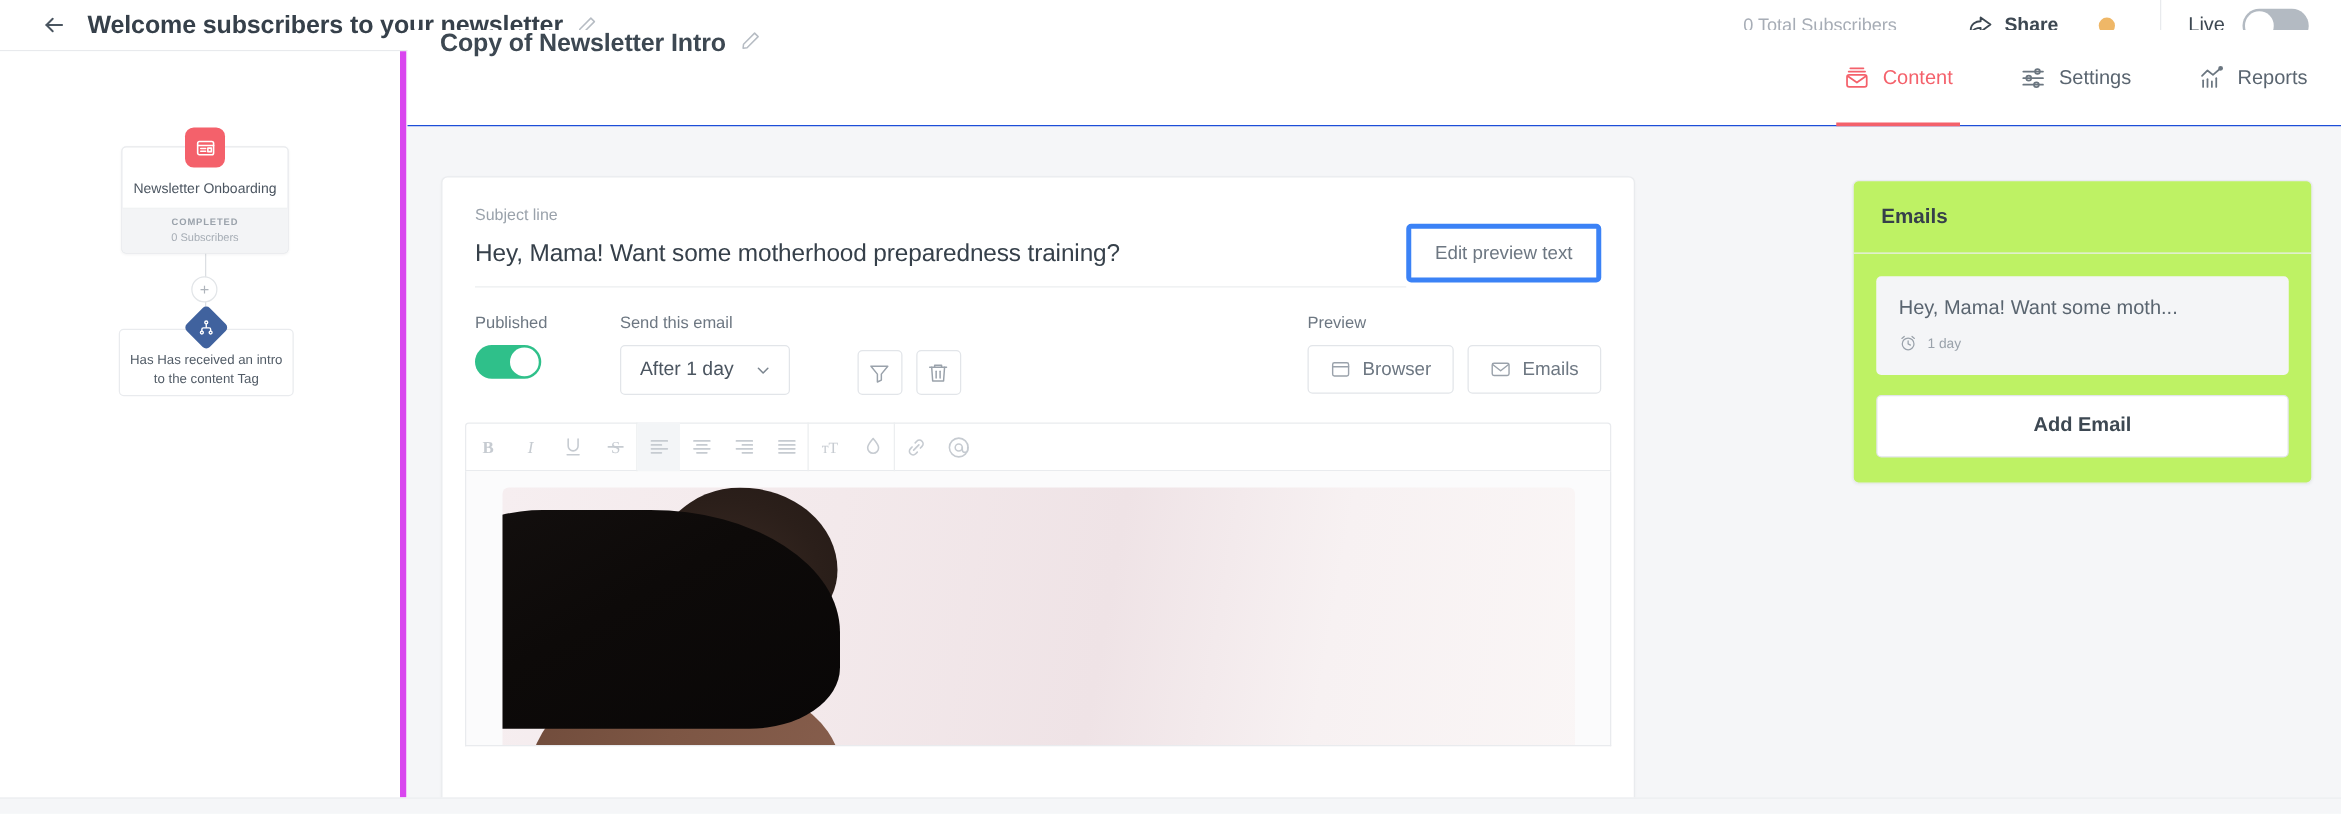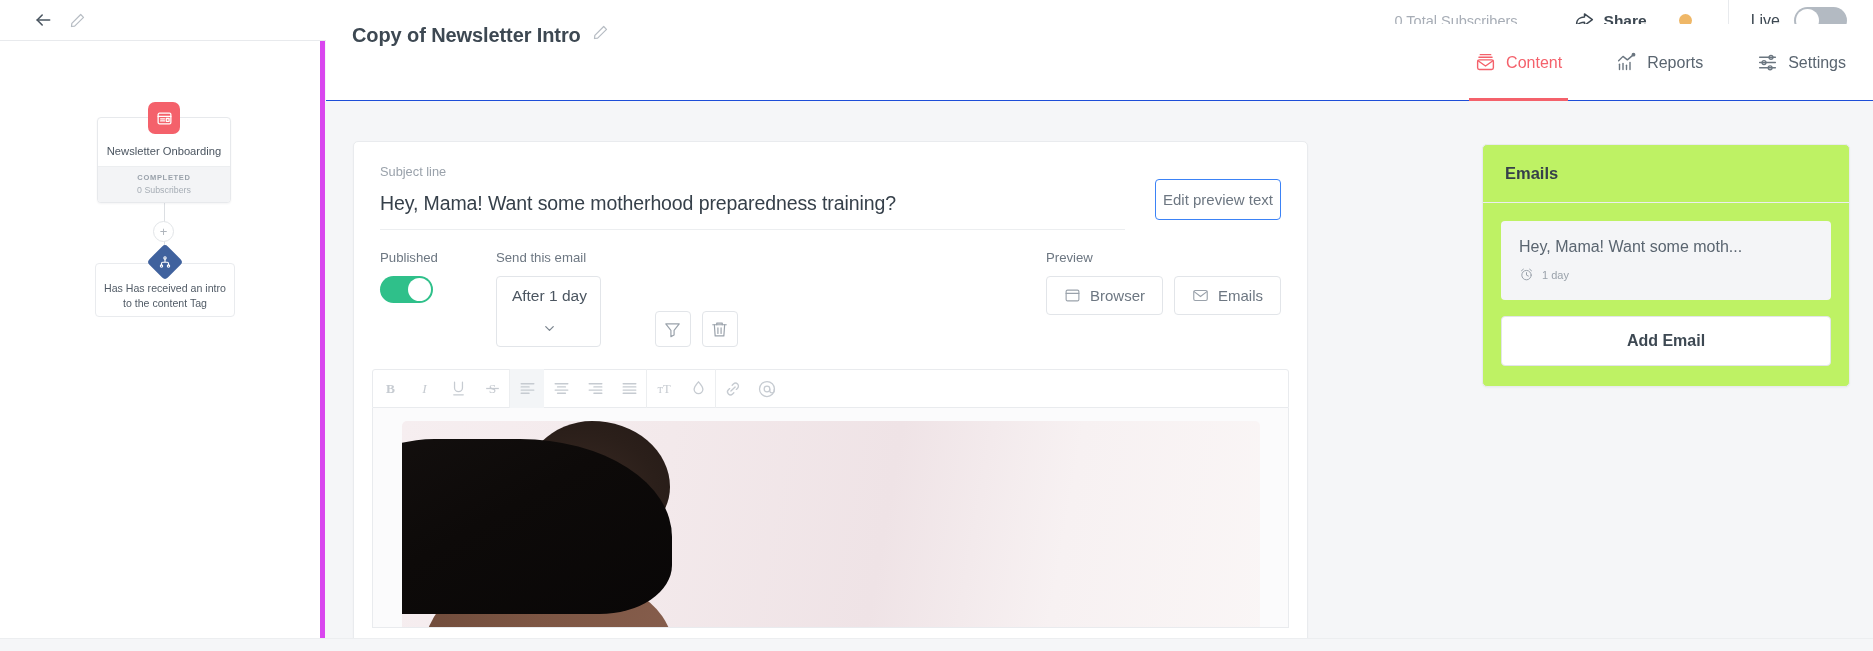--- a/index.html
+++ b/index.html
@@ -149,21 +149,21 @@
   }
   .subject-block { padding: 22px 26px 0; position: relative; }
   .field-label { font-size: 12.8px; color: #9aa2ab; }
   .subject-value {
     margin-top: 13px; font-size: 19.5px; color: #36404a;
     padding-bottom: 14px; border-bottom: 1px solid #eceef0;
     width: 745px; letter-spacing: -.1px;
   }
   .edit-preview-btn {
     position: absolute; right: 26px; top: 37px;
-    padding: 11px 7px; border: 1px solid #3b82f6; border-radius: 4px;
+    padding: 11px 19px; border: 4px solid #3b82f6; border-radius: 4px;
     background: #fff; font-size: 15px; color: #6d7782; cursor: pointer;
     white-space: nowrap;
   }
 
   .controls-row {
     display: flex; align-items: flex-start; padding: 20px 26px 0;
     position: relative;
   }
   .ctrl-group { display: flex; flex-direction: column; }
   .ctrl-label { font-size: 13.2px; color: #6d7782; margin-bottom: 11px; }
@@ -172,21 +172,21 @@
     background: #2fc08a; position: relative; cursor: pointer;
   }
   .switch-on::after {
     content: ""; position: absolute; right: 2px; top: 2px;
     width: 23px; height: 23px; border-radius: 50%; background: #fff;
   }
   .select-box {
     display: flex; align-items: center; gap: 16px;
     padding: 10px 13px 10px 15px; border: 1px solid #e2e5e9;
     border-radius: 4px; background: #fff; font-size: 15.5px;
-    color: #4b5560; cursor: pointer; white-space: nowrap; flex-direction: column;
+    color: #4b5560; cursor: pointer; white-space: nowrap;
   }
   .icon-btn {
     width: 36px; height: 36px; border: 1px solid #e2e5e9; border-radius: 4px;
     background: #fff; display: flex; align-items: center; justify-content: center;
     cursor: pointer;
   }
   .preview-group { position: absolute; right: 26px; top: 20px; }
   .preview-btns { display: flex; gap: 11px; }
   .preview-btn {
     display: flex; align-items: center; gap: 9px;
@@ -272,20 +272,21 @@
 
 <div class="app">
 
   <div class="topbar">
     <div class="back-btn">
       <svg width="20" height="20" viewBox="0 0 24 24" fill="none" stroke="#4a5560" stroke-width="1.9" stroke-linecap="round" stroke-linejoin="round">
         <line x1="20" y1="12" x2="5" y2="12"></line>
           <polyline points="11 18 5 12 11 6"></polyline>
       </svg>
     </div>
+    <div class="flow-title">Welcome subscribers to your newsletter</div>
     <span class="pencil">
       <svg width="17" height="17" viewBox="0 0 24 24" fill="none" stroke="#b6bcc3" stroke-width="1.7" stroke-linecap="round" stroke-linejoin="round">
         <path d="M16.5 3.5l4 4L8 20l-4.5.5L4 16z"></path>
       </svg>
     </span>
 
     <div class="topbar-right">
       <div class="subs-count">0 Total Subscribers</div>
       <div class="share-btn">
         <svg width="21" height="21" viewBox="0 0 24 24" fill="none" stroke="#3d4852" stroke-width="1.7" stroke-linecap="round" stroke-linejoin="round">
@@ -346,42 +347,42 @@
 
     <div class="tabs">
       <div class="tab active">
         <svg width="21" height="21" viewBox="0 0 24 24" fill="none" stroke="#f4616b" stroke-width="1.6" stroke-linecap="round" stroke-linejoin="round">
           <line x1="6" y1="3" x2="18" y2="3"></line>
             <line x1="4.5" y1="6" x2="19.5" y2="6"></line>
           <rect x="3" y="9" width="18" height="11" rx="2"></rect>
             <polyline points="3.5 10 12 16 20.5 10"></polyline>
         </svg>
         <span>Content</span>
+      </div>
+      <div class="tab">
+        <svg width="21" height="21" viewBox="0 0 24 24" fill="none" stroke="#6b7680" stroke-width="1.6" stroke-linecap="round" stroke-linejoin="round">
+          <line x1="3" y1="6" x2="21" y2="6"></line>
+            <circle cx="16" cy="6" r="2.2"></circle>
+          <line x1="3" y1="12" x2="21" y2="12"></line>
+            <circle cx="8" cy="12" r="2.2"></circle>
+          <line x1="3" y1="18" x2="21" y2="18"></line>
+            <circle cx="15" cy="18" r="2.2"></circle>
+        </svg>
+        <span>Settings</span>
       </div>
       <div class="tab">
         <svg width="21" height="21" viewBox="0 0 24 24" fill="none" stroke="#6b7680" stroke-width="1.6" stroke-linecap="round" stroke-linejoin="round">
           <polyline points="3 10 8 5 13 9 20 3"></polyline>
             <circle cx="20" cy="3" r="1.4" fill="#6b7680"></circle>
           <line x1="4" y1="14" x2="4" y2="20"></line>
             <line x1="8" y1="13" x2="8" y2="20"></line>
           <line x1="12" y1="15" x2="12" y2="20"></line>
             <line x1="16" y1="12" x2="16" y2="20"></line>
         </svg>
         <span>Reports</span>
-      </div>
-      <div class="tab">
-        <svg width="21" height="21" viewBox="0 0 24 24" fill="none" stroke="#6b7680" stroke-width="1.6" stroke-linecap="round" stroke-linejoin="round">
-          <line x1="3" y1="6" x2="21" y2="6"></line>
-            <circle cx="16" cy="6" r="2.2"></circle>
-          <line x1="3" y1="12" x2="21" y2="12"></line>
-            <circle cx="8" cy="12" r="2.2"></circle>
-          <line x1="3" y1="18" x2="21" y2="18"></line>
-            <circle cx="15" cy="18" r="2.2"></circle>
-        </svg>
-        <span>Settings</span>
       </div>
     </div>
   </div>
 
   <div class="main">
 
     <div class="editor-card">
       <div class="subject-block">
         <div class="field-label">Subject line</div>
         <div class="subject-value">Hey, Mama! Want some motherhood preparedness training?</div>

